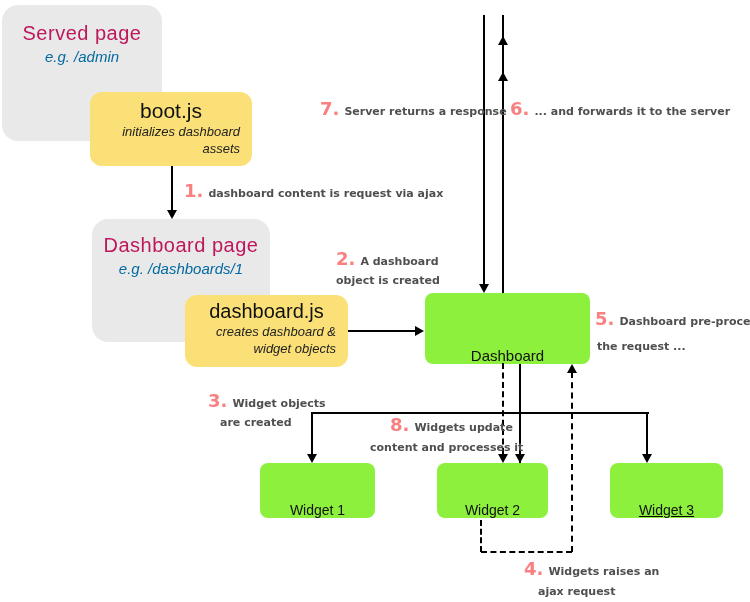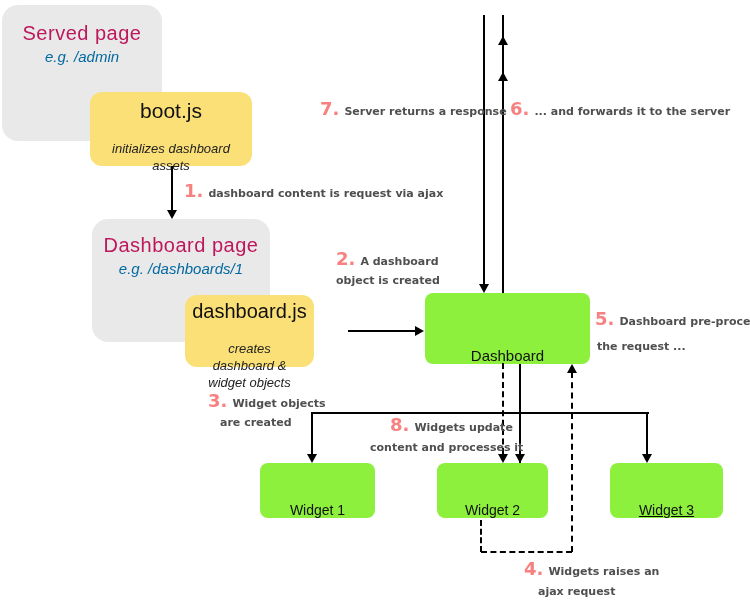--- a/index.html
+++ b/index.html
@@ -8,21 +8,21 @@
     overflow:hidden;font-family:"Liberation Sans",sans-serif;
   }
   
   .box{position:absolute;text-align:center;box-sizing:border-box;}
   .gray{background:#e9e9e9;border-radius:16px;}
   .yellow{background:#fbe077;border-radius:12px;}
   .green{background:#8df03c;border-radius:8px;display:flex;align-items:flex-end;justify-content:center;}
   .page-title{font-size:20px;color:#be185d;letter-spacing:.5px;}
   .page-sub{font-size:15px;font-style:italic;color:#0369a1;margin-top:3px;}
   .script-title{font-size:21px;color:#111;}
-  .script-sub{font-size:13px;font-style:italic;color:#222;line-height:1.3;margin-top:18px;padding:0 12px;}
+  .script-sub{font-size:13px;font-style:italic;color:#222;line-height:1.3;margin-top:1px;padding:0 12px;text-align:right;}
   .node-label{font-size:15px;color:#111;}
   .widget .node-label{font-size:14px;}
   
   .vline{position:absolute;width:2px;background:#000;}
   .hline{position:absolute;height:2px;background:#000;}
   .vdash{position:absolute;width:0;border-left:2px dashed #000;}
   .hdash{position:absolute;height:0;border-top:2px dashed #000;}
   .arr-down{position:absolute;width:0;height:0;border-left:5px solid transparent;border-right:5px solid transparent;border-top:9px solid #000;}
   .arr-up{position:absolute;width:0;height:0;border-left:5px solid transparent;border-right:5px solid transparent;border-bottom:9px solid #000;}
   .arr-right{position:absolute;width:0;height:0;border-top:5px solid transparent;border-bottom:5px solid transparent;border-left:9px solid #000;}
@@ -48,21 +48,21 @@
   </div>
 
   <div class="vline" style="left:171px;top:166px;height:45px;"></div>
   <div class="arr-down" style="left:167px;top:210px;"></div>
 
   <div class="box gray" style="left:92px;top:219px;width:178px;height:123px;padding-top:15px;">
     <div class="page-title">Dashboard page</div>
     <div class="page-sub">e.g. /dashboards/1</div>
   </div>
 
-  <div class="box yellow" style="left:185px;top:295px;width:129px;height:72px;padding-top:5px;">
+  <div class="box yellow" style="left:185px;top:295px;width:163px;height:72px;padding-top:5px;">
     <div class="script-title" style="font-size:20px;">dashboard.js</div>
     <div class="script-sub">creates dashboard &amp; widget objects</div>
   </div>
 
   <div class="hline" style="left:348px;top:330px;width:68px;"></div>
   <div class="arr-right" style="left:415px;top:326px;"></div>
 
   <div class="box green" style="left:425px;top:293px;width:165px;height:71px;">
     <span class="node-label">Dashboard</span>
   </div>

